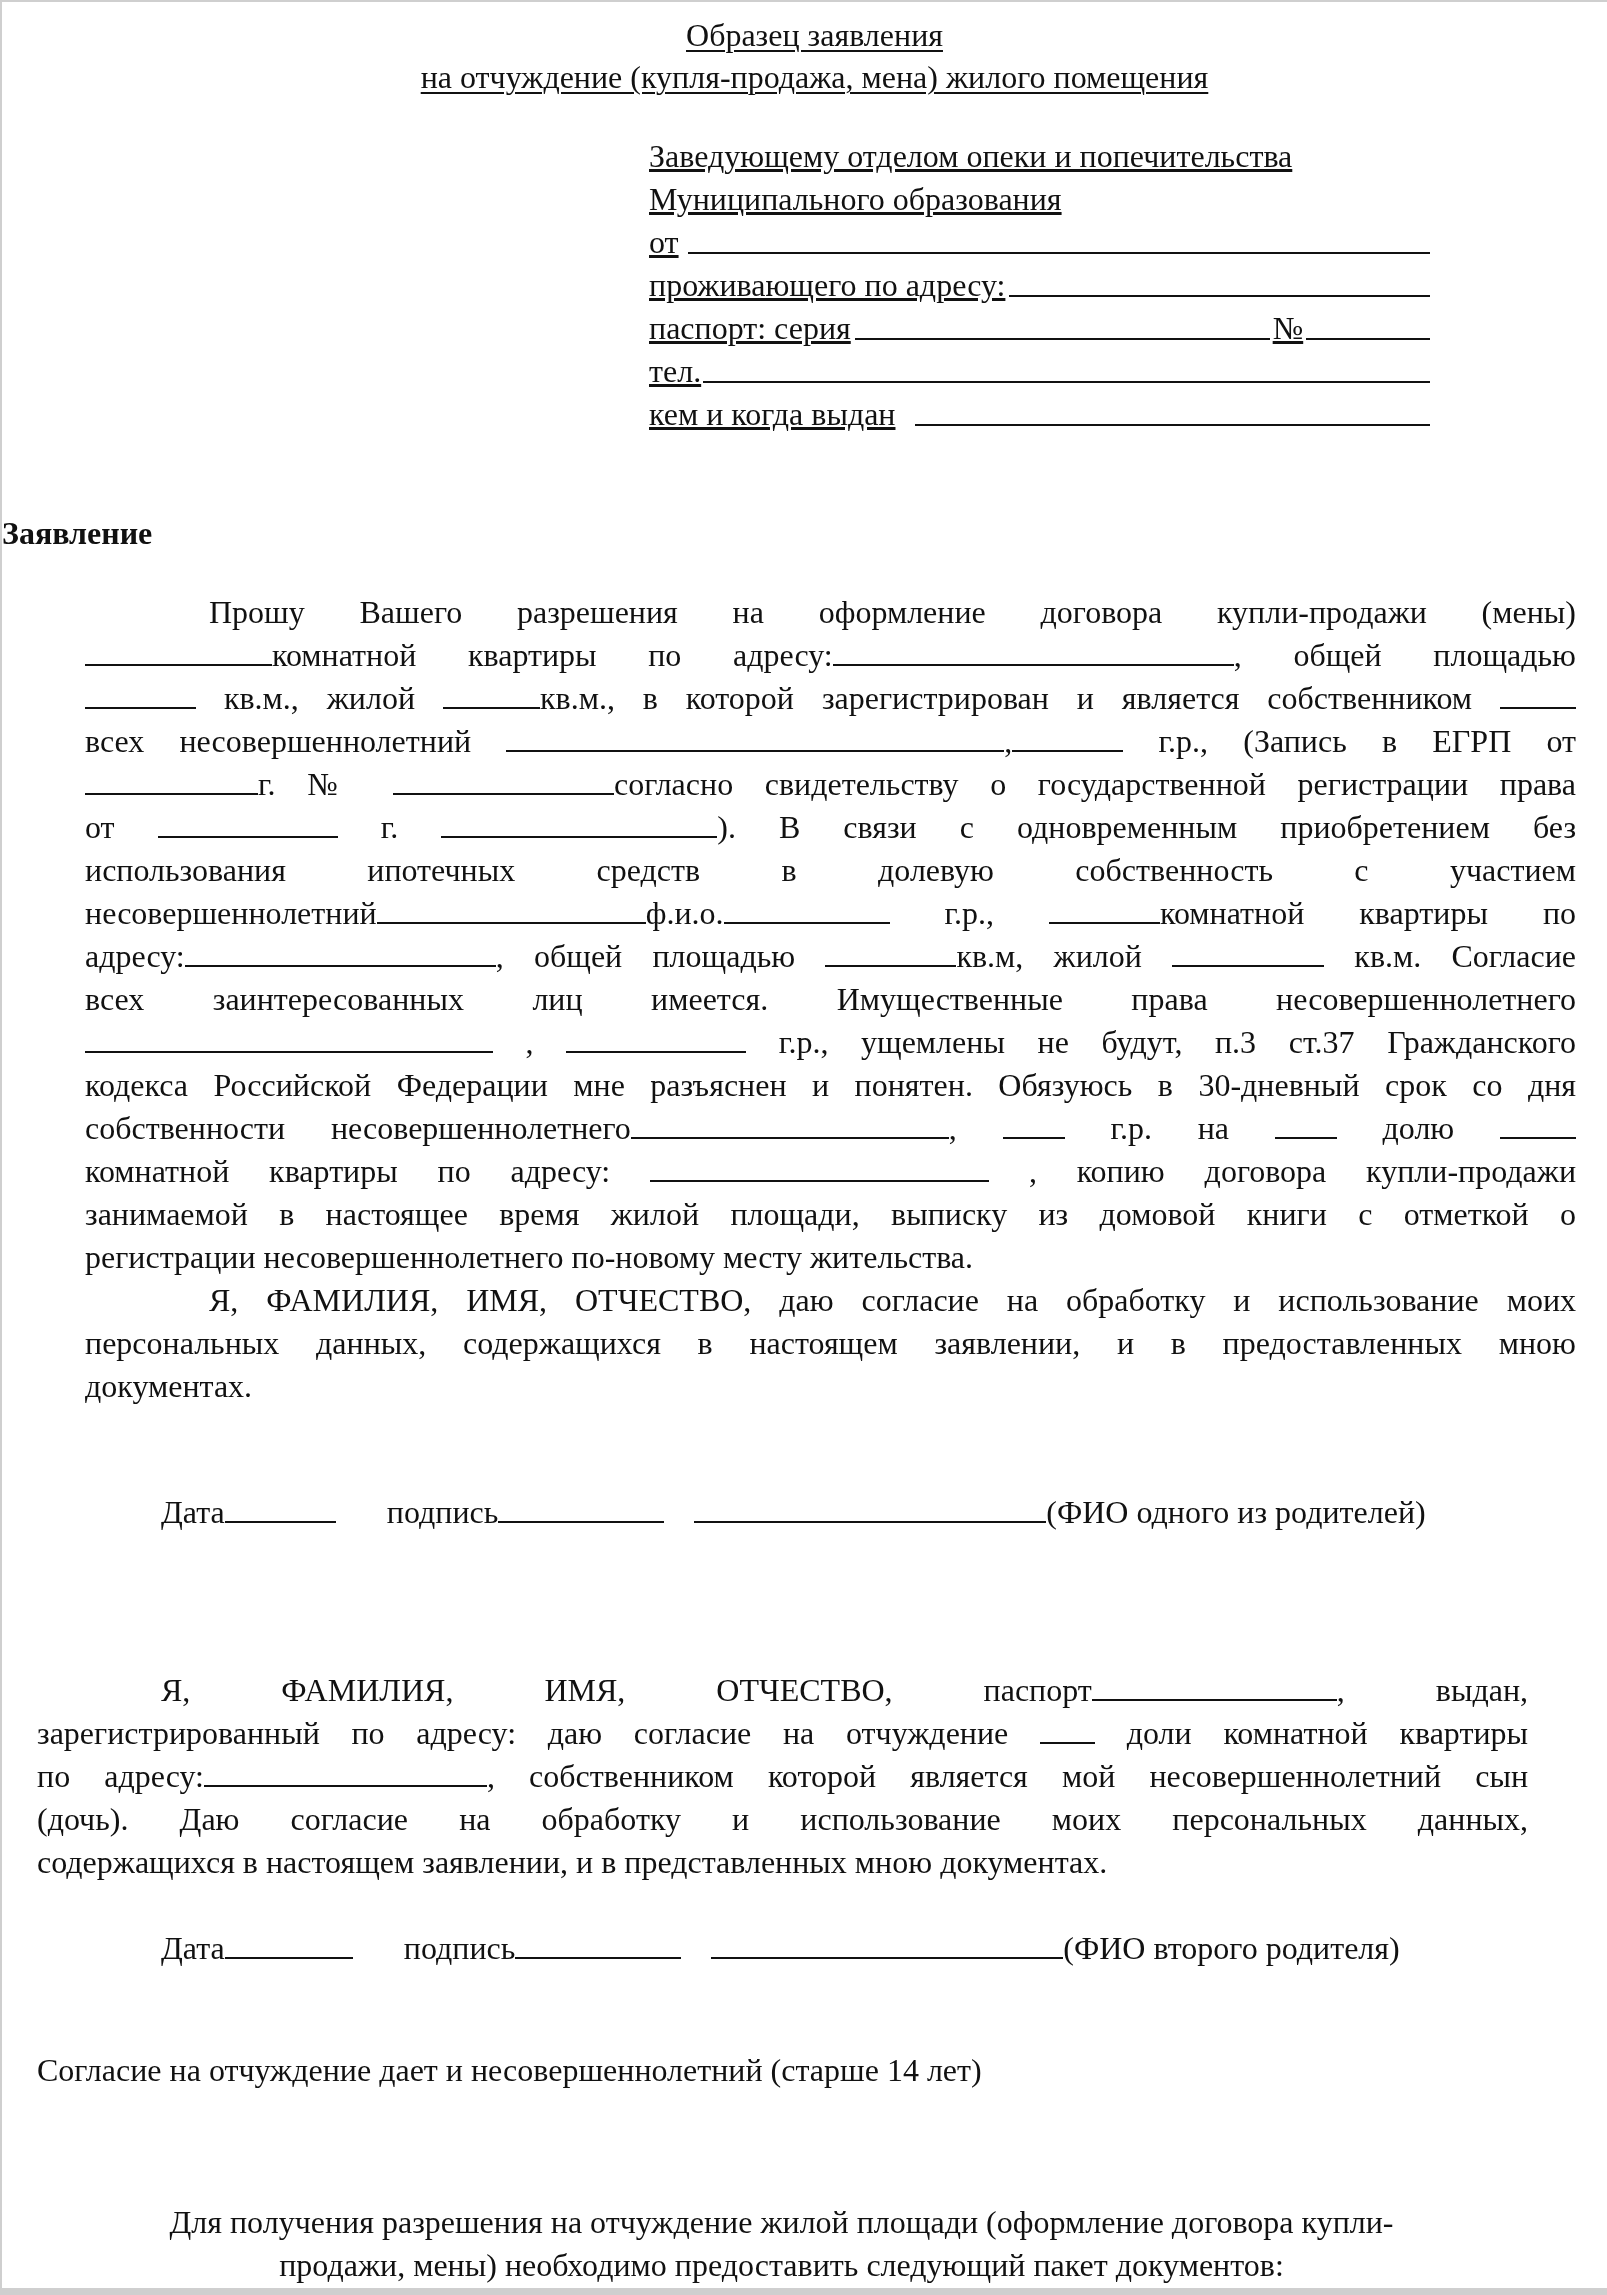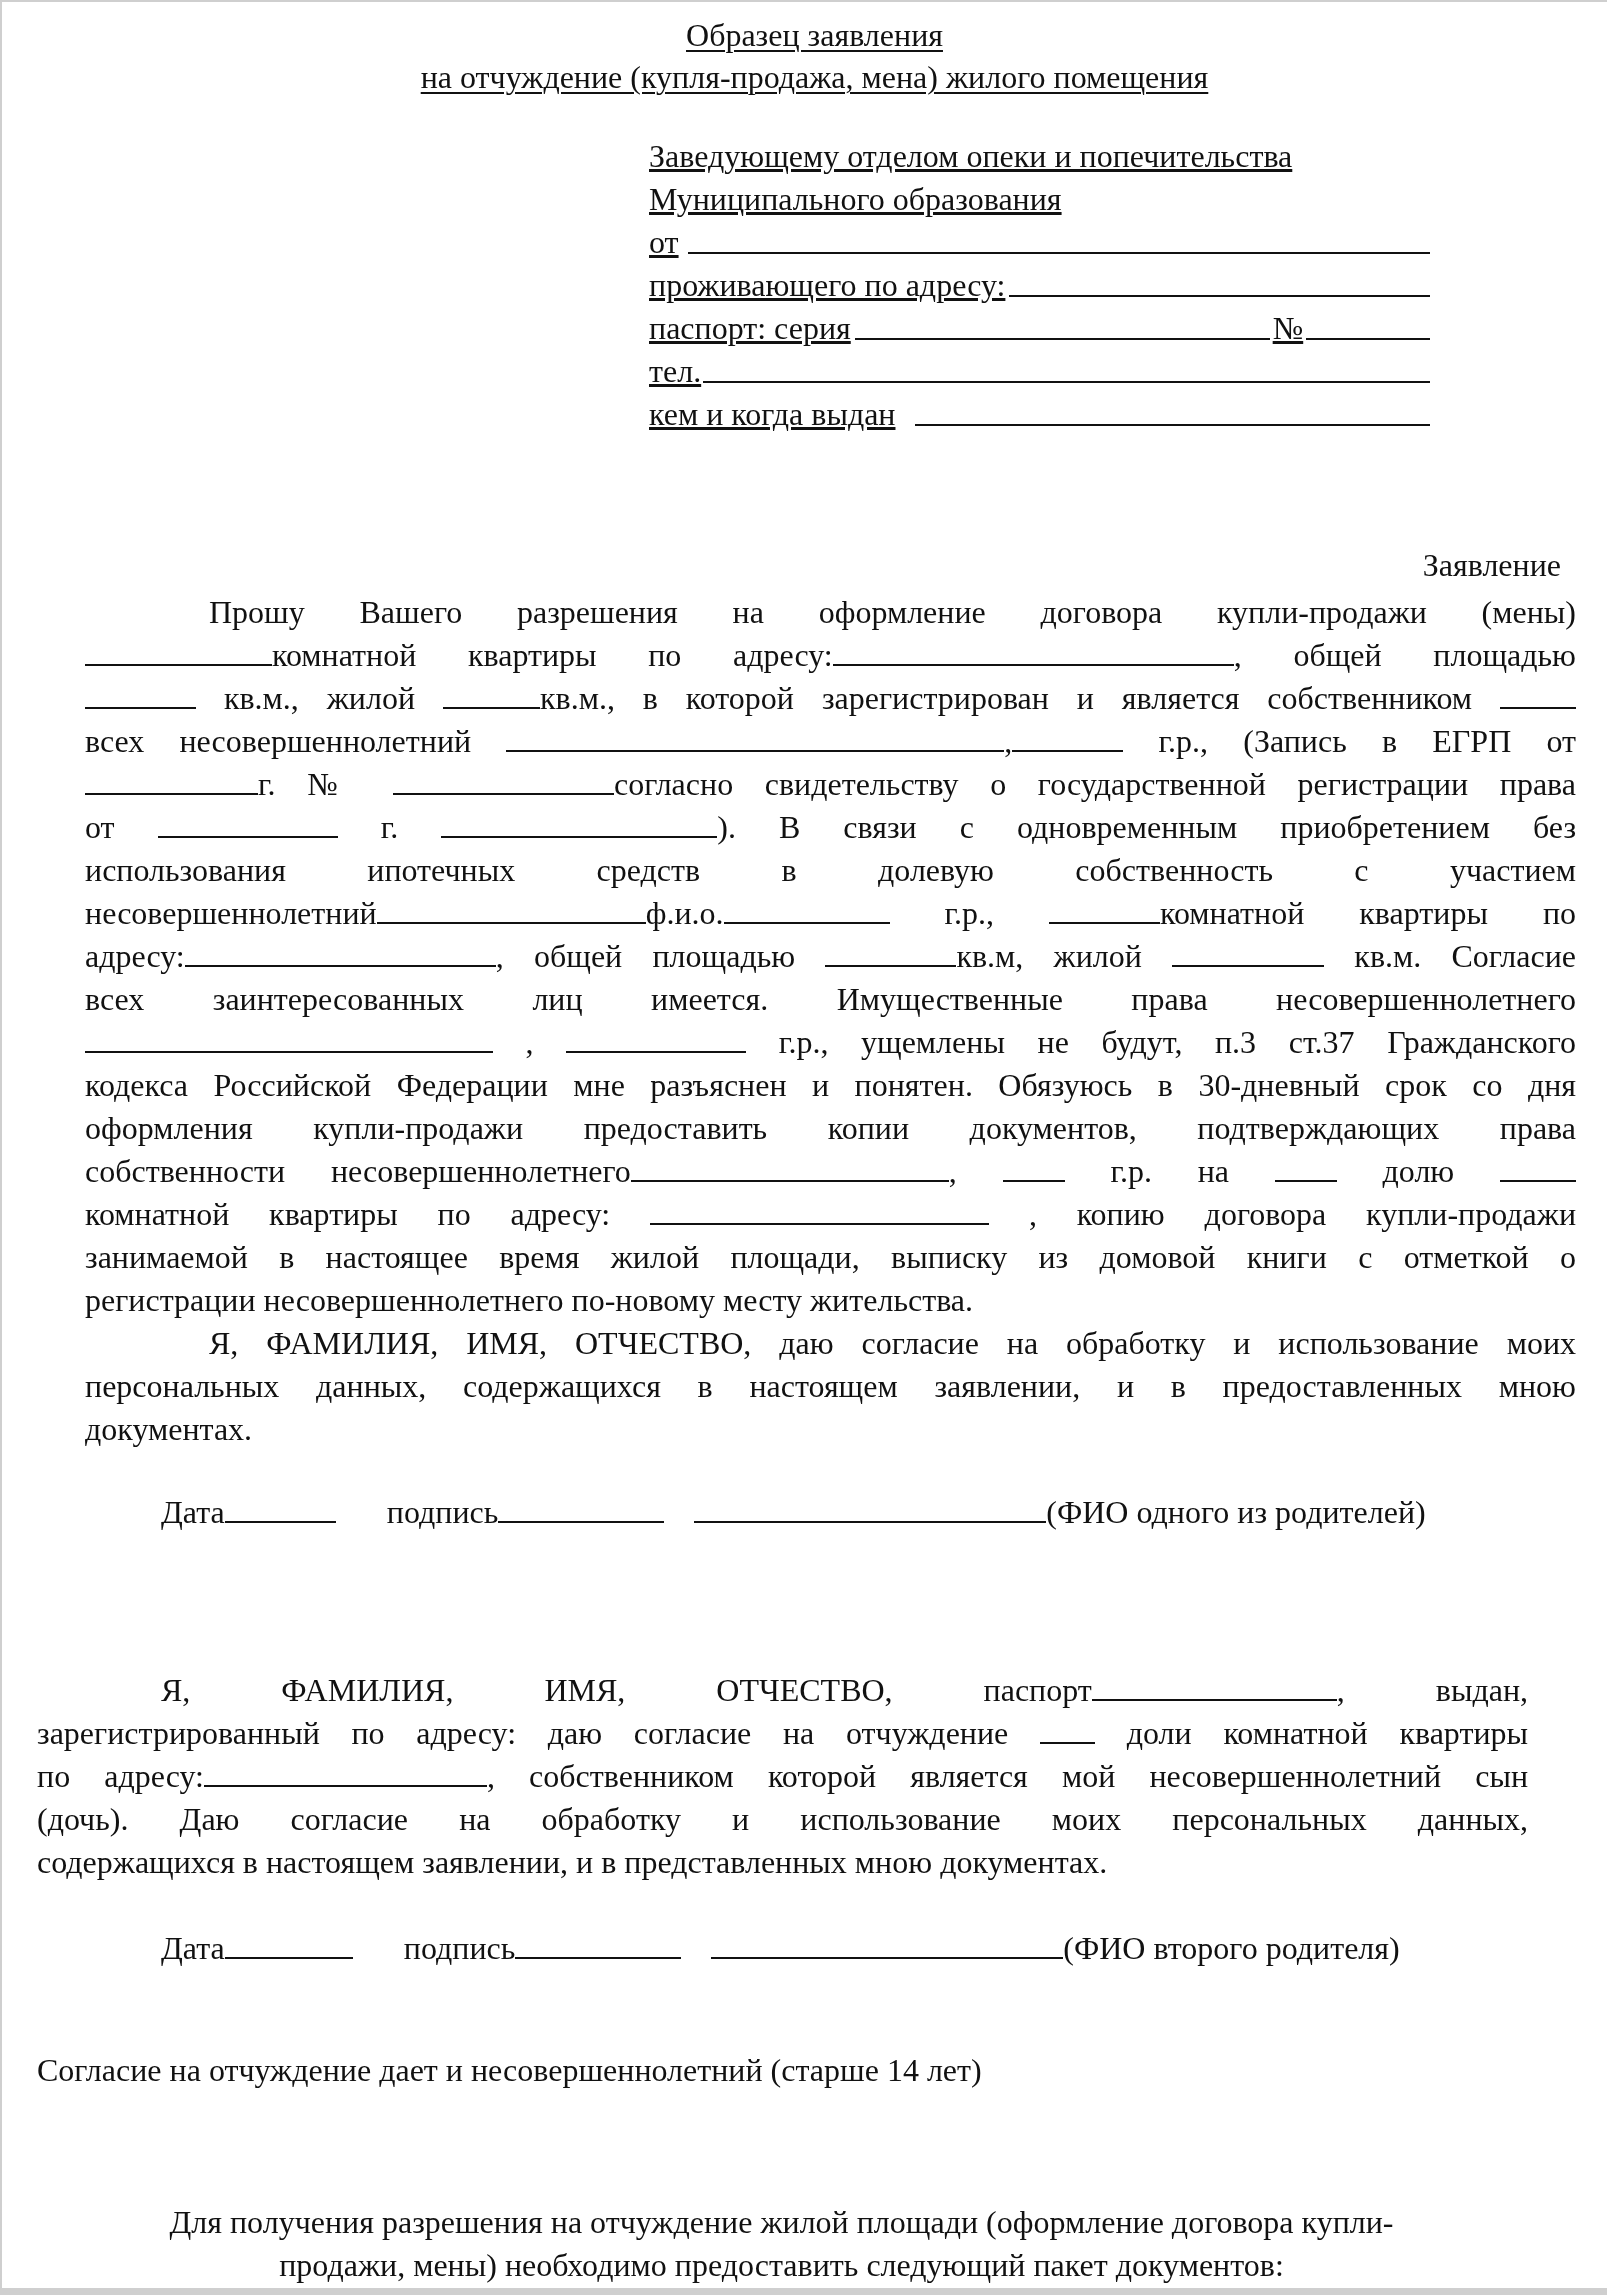--- a/index.html
+++ b/index.html
@@ -20,21 +20,21 @@
   .abs { position: absolute; white-space: nowrap; }
   .u { text-decoration: underline; text-underline-offset: 4.1px; text-decoration-thickness: 2.1px; padding-left: 33px; }
   .title1 { left: 0; width: 1559px; text-align: center; top: 12.4px; }
   .title2 { left: 0; width: 1559px; text-align: center; top: 54px; }
   .addr { left: 647px; width: 781px; top: 133px; line-height: 43px; text-decoration: underline; }
   .addr .row { display: flex; white-space: nowrap; height: 43px; }
   .fill { flex: 1; border-bottom: 2.1px solid #111; margin: 0 0 9.7px 4.1px; }
   .fill.pre { margin-left: 9.7px; }
   .num { margin-left: 2.8px; }
   .fill-short { width: 124px; border-bottom: 2.1px solid #111; margin: 0 0 9.7px 2.8px; }
-  .heading { left: 0; width: 1559px; text-align: right; top: 542px; font-weight: normal; }
+  .heading { left: 0; width: 1559px; text-align: left; top: 510px; font-weight: bold; }
   .para { position: absolute; left: 35px; width: 1491px; text-align: justify; text-align-last: left; white-space: normal; }
   .line { display: block; text-align: justify; text-align-last: justify; height: 43px; white-space: nowrap; }
   .line.last { text-align-last: left; }
   .blank { display: inline-block; border-bottom: 2.1px solid #111; height: 28px; vertical-align: baseline; }
   .sig { left: 159px; top: 1489px; }
   .sig2 { left: 159px; top: 1925px; }
   .note { left: 35px; top: 2047px; }
   .footer { left: 0; width: 1559px; text-align: center; top: 2199px; line-height: 43px; }
 </style>
 </head>
@@ -84,21 +84,20 @@
       <span class="line"><span class="blank" style="width: 111px;"></span><span> кв.м., жилой </span><span class="blank" style="width: 97px;"></span><span>кв.м., в которой зарегистрирован и является собственником </span><span class="blank" style="width: 76px;"></span></span>
       <span class="line"><span>всех несовершеннолетний </span><span class="blank" style="width: 498px;"></span><span>,</span><span class="blank" style="width: 111px;"></span><span> г.р., (Запись в ЕГРП от</span></span>
       <span class="line"><span class="blank" style="width: 173px;"></span><span>г. № </span><span class="blank" style="width: 221px;"></span><span>согласно свидетельству о государственной регистрации права</span></span>
       <span class="line"><span>от </span><span class="blank" style="width: 180px;"></span><span> г. </span><span class="blank" style="width: 276px;"></span><span>). В связи с одновременным приобретением без</span></span>
       <span class="line"><span>использования ипотечных средств в долевую собственность с участием</span></span>
       <span class="line"><span>несовершеннолетний</span><span class="blank" style="width: 269px;"></span><span>ф.и.о.</span><span class="blank" style="width: 166px;"></span><span> г.р., </span><span class="blank" style="width: 111px;"></span><span>комнатной квартиры по</span></span>
       <span class="line"><span>адресу:</span><span class="blank" style="width: 311px;"></span><span>, общей площадью </span><span class="blank" style="width: 131px;"></span><span>кв.м, жилой </span><span class="blank" style="width: 152px;"></span><span> кв.м. Согласие</span></span>
       <span class="line"><span>всех заинтересованных лиц имеется. Имущественные права несовершеннолетнего</span></span>
       <span class="line"><span class="blank" style="width: 408px;"></span><span> , </span><span class="blank" style="width: 180px;"></span><span> г.р., ущемлены не будут, п.3 ст.37 Гражданского</span></span>
       <span class="line"><span>кодекса Российской Федерации мне разъяснен и понятен. Обязуюсь в 30-дневный срок со дня</span></span>
-      <span class="line"><span>оформления купли-продажи предоставить копии документов, подтверждающих права</span></span>
       <span class="line"><span>собственности несовершеннолетнего</span><span class="blank" style="width: 318px;"></span><span>, </span><span class="blank" style="width: 62px;"></span><span> г.р. на </span><span class="blank" style="width: 62px;"></span><span> долю </span><span class="blank" style="width: 76px;"></span></span>
       <span class="line"><span>комнатной квартиры по адресу: </span><span class="blank" style="width: 339px;"></span><span> , копию договора купли-продажи</span></span>
       <span class="line"><span>занимаемой в настоящее время жилой площади, выписку из домовой книги с отметкой о</span></span>
       <span class="line last"><span>регистрации несовершеннолетнего по-новому месту жительства.</span></span>
       <span class="line" style="padding-left: 124px; box-sizing: border-box;"><span>Я, ФАМИЛИЯ, ИМЯ, ОТЧЕСТВО, даю согласие на обработку и использование моих</span></span>
       <span class="line"><span>персональных данных, содержащихся в настоящем заявлении, и в предоставленных мною</span></span>
       <span class="line last"><span>документах.</span></span>
     </div>
 
   <div class="abs sig">

